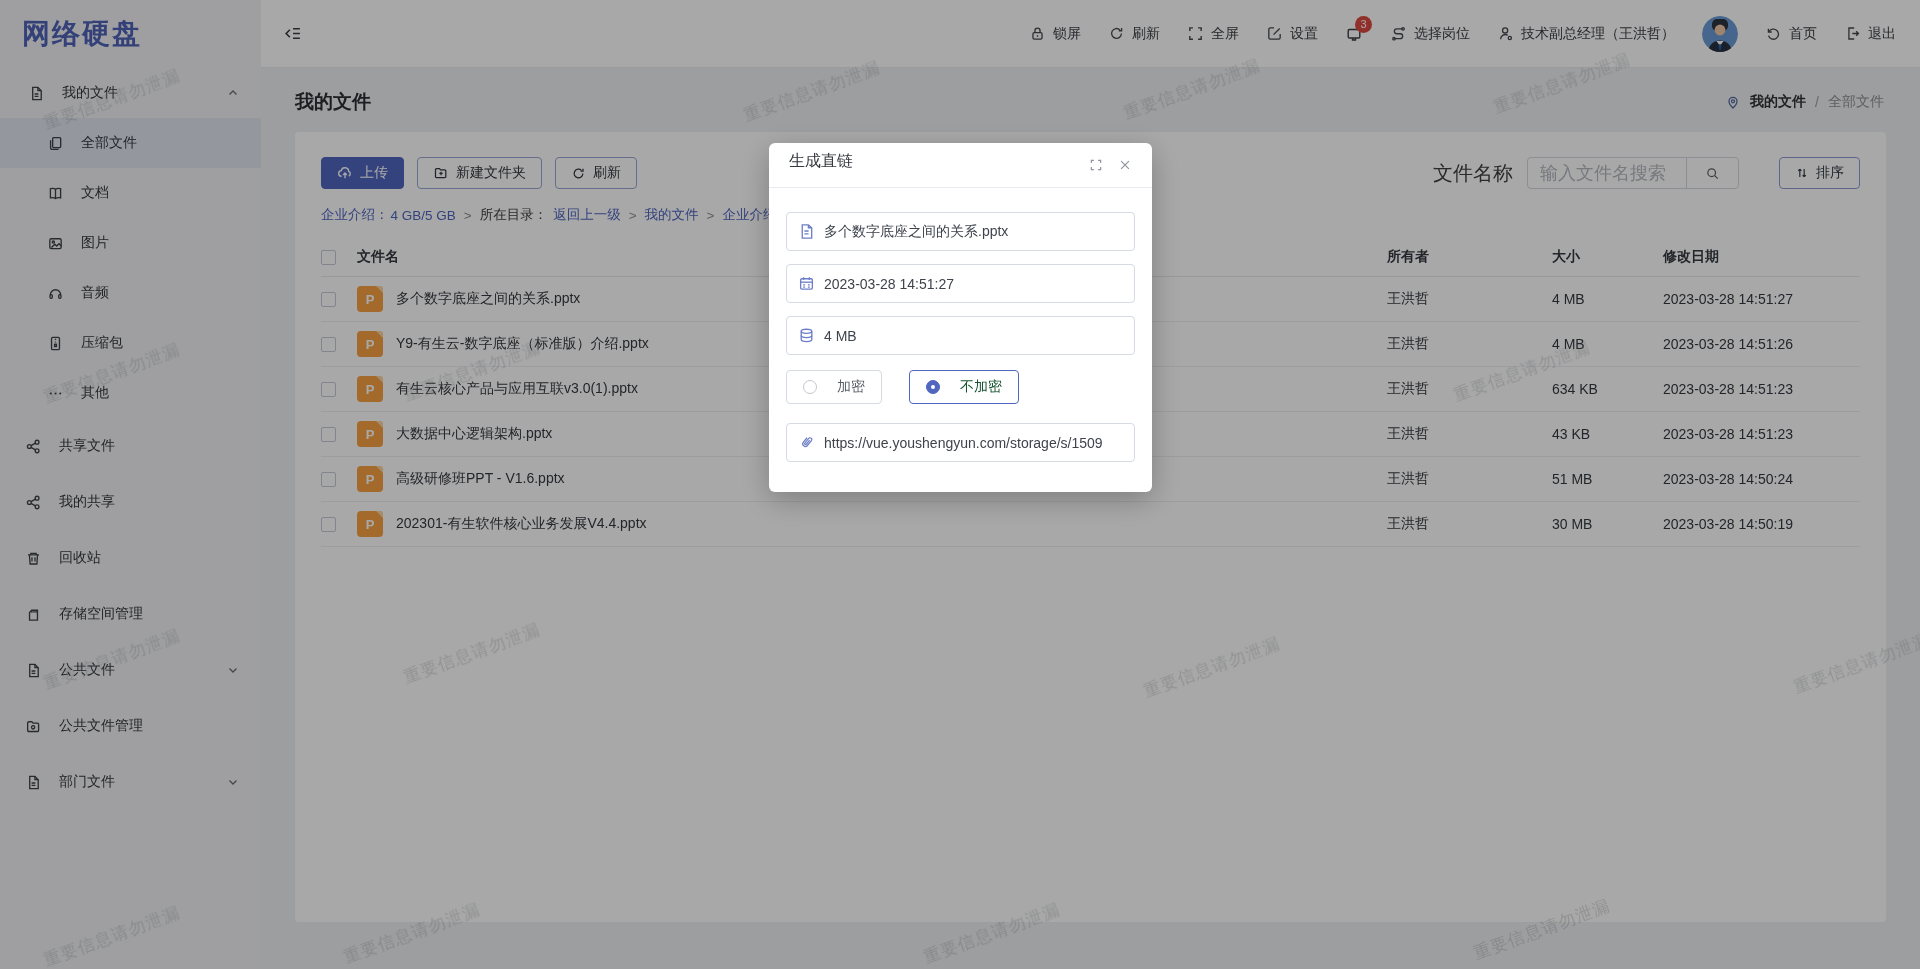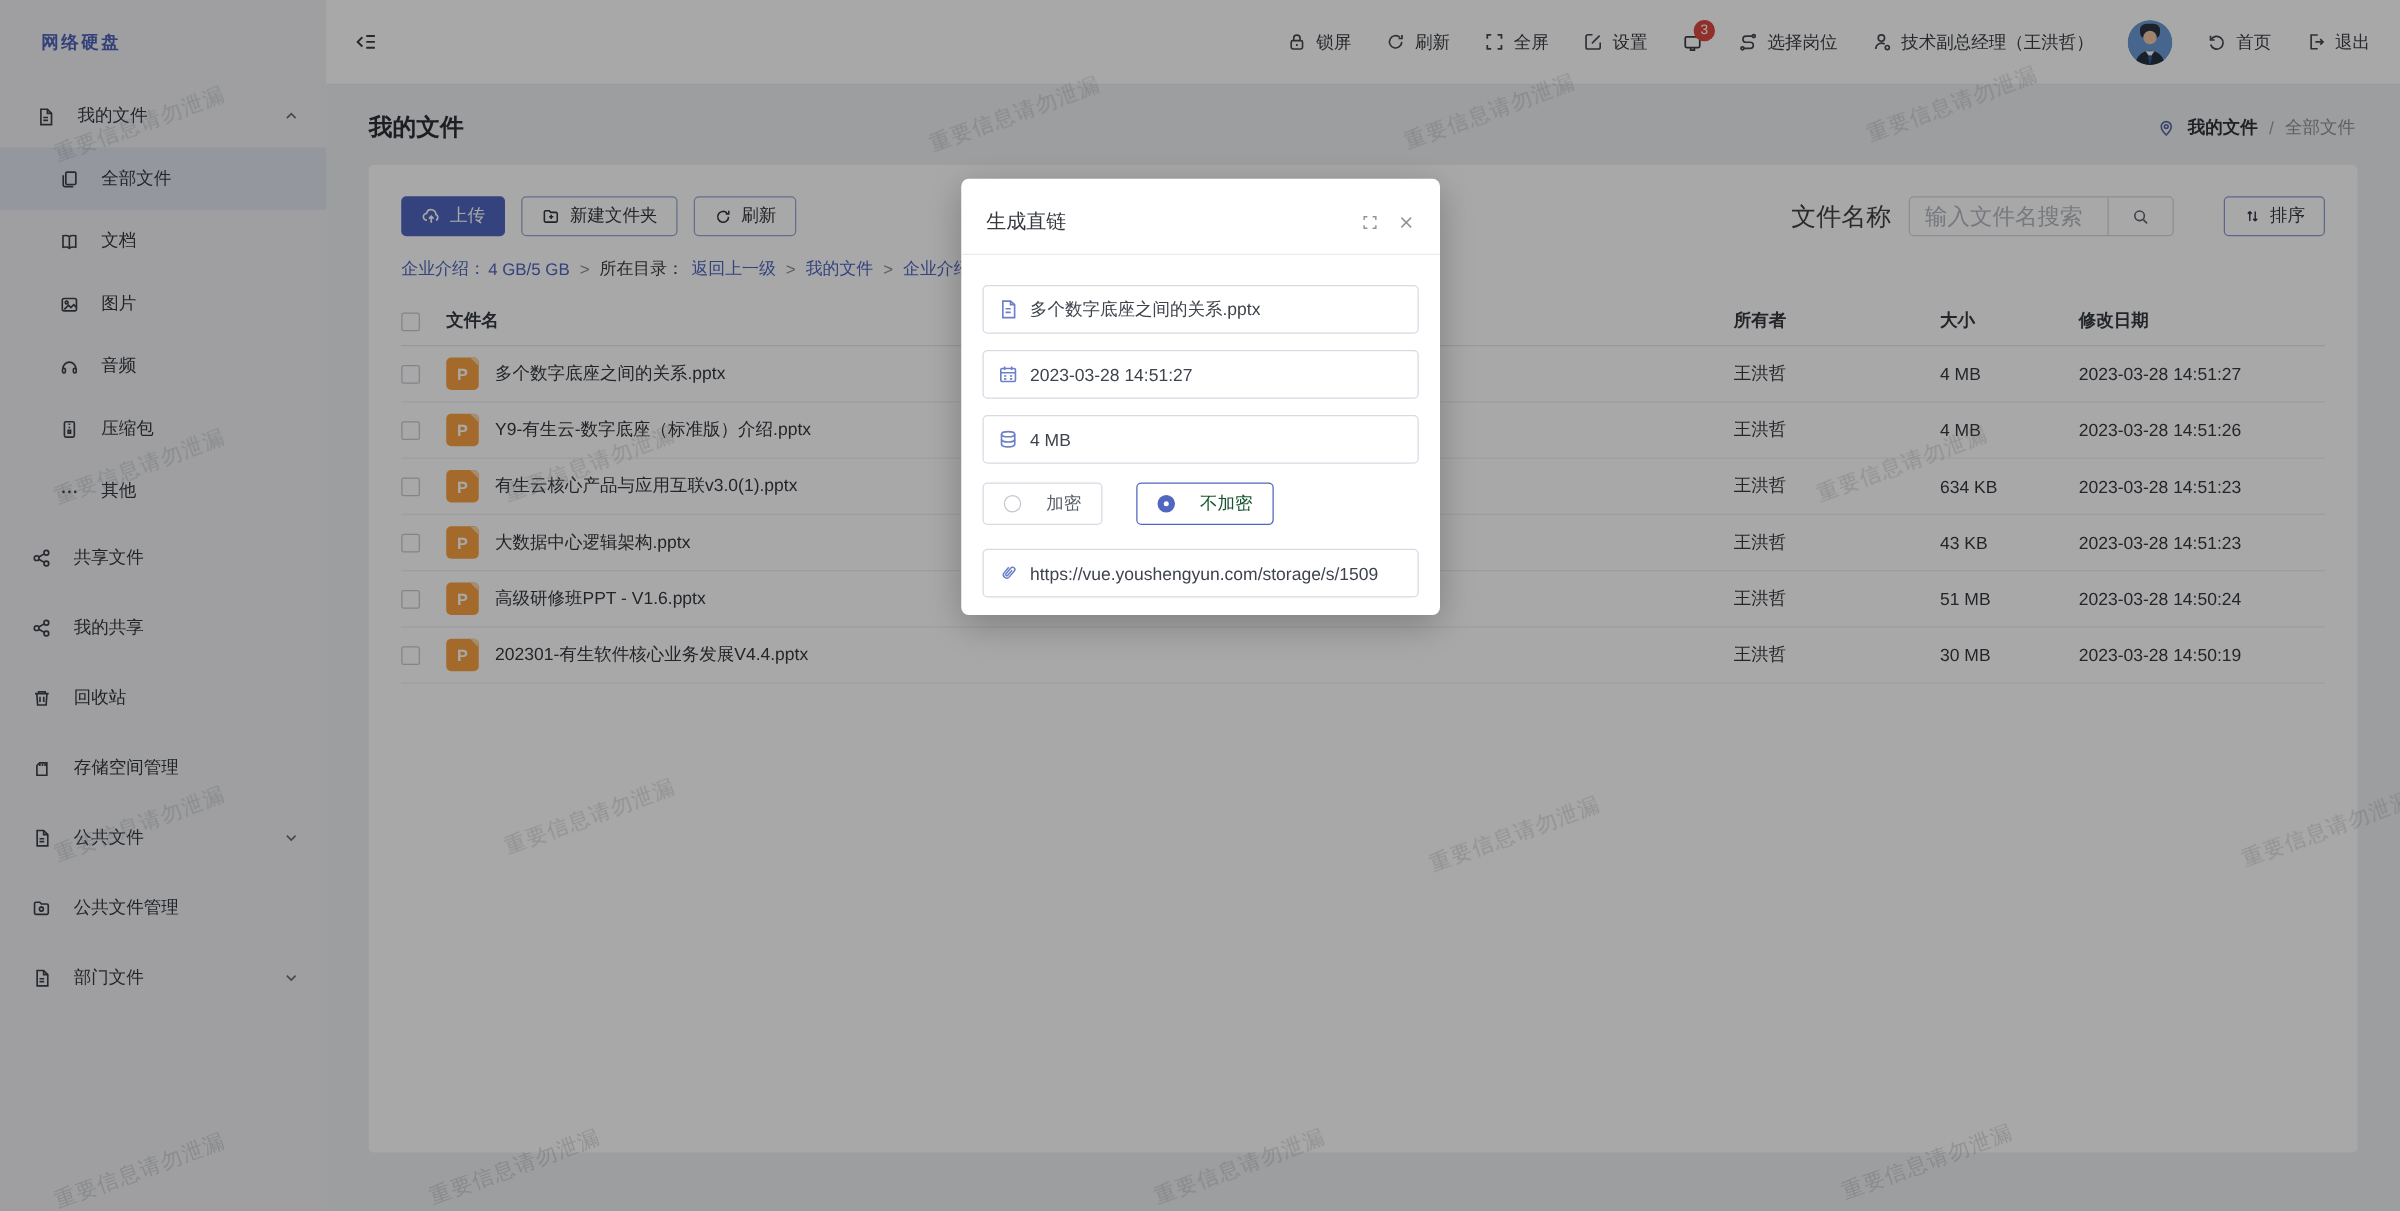--- a/index.html
+++ b/index.html
@@ -1,21 +1,21 @@
 <!DOCTYPE html>
 <html><head>
 <meta charset="utf-8">
 <style>
   * { margin:0; padding:0; box-sizing:border-box; }
   html,body { width:1920px; height:969px; overflow:hidden; font-family:"Liberation Sans","DejaVu Sans",sans-serif; background:#eef0f2; }
   .app { display:flex; width:100%; height:100%; }
 
   
   .sidebar { width:261px; height:100%; background:#f1f2f5; flex:none; }
-  .logo { height:68px; display:flex; align-items:center; padding-left:33px; font-size:14px; font-weight:bold; color:#4f63b8; letter-spacing:2px; }
+  .logo { height:68px; display:flex; align-items:center; padding-left:22px; font-size:28px; font-weight:bold; color:#4f63b8; letter-spacing:2px; }
   .nav-item { display:flex; align-items:center; font-size:14px; color:#33373d; cursor:pointer; }
   .nav-item .ico { display:inline-flex; width:18px; justify-content:center; margin-right:17px; color:#3c4046; }
   .nav-item .chev { margin-left:auto; margin-right:22px; color:#6a6f78; display:inline-flex; }
   .lvl1 { height:50px; padding-left:27px; }
   .lvl1b { height:56px; padding-left:24px; }
   .lvl2 { height:50px; padding-left:46px; }
   .lvl2.active { background:#e2e6f0; }
 
   
   .main { flex:1; display:flex; flex-direction:column; min-width:0; }
@@ -66,21 +66,21 @@
   .c-owner { width:165px; flex:none; color:#35393f; }
   .c-size { width:111px; flex:none; color:#35393f; }
   .c-date { width:197px; flex:none; color:#35393f; }
   .ppt-ico { width:26px; height:26px; background:#f7a243; border-radius:4px; margin-right:13px; position:relative; display:flex; align-items:center; justify-content:center; color:#fff; font-size:13px; font-weight:bold; flex:none; }
   .ppt-ico::after { content:""; position:absolute; top:0; right:0; border-style:solid; border-width:0 7px 7px 0; border-color:transparent #fbd7a6 transparent transparent; border-radius:0 4px 0 0; }
 
   
   .wm { position:fixed; z-index:5; color:rgba(98,103,112,0.22); font-size:17px; letter-spacing:1px; transform:rotate(-20deg); white-space:nowrap; pointer-events:none; }
   .overlay { position:fixed; inset:0; background:rgba(0,0,0,0.34); z-index:50; }
   .modal { position:fixed; left:769px; top:143px; width:383px; height:349px; background:#fff; border-radius:6px; z-index:100; box-shadow:0 8px 30px rgba(0,0,0,0.25); }
-  .modal-head { display:flex; align-items:center; padding:24px 20px 15px 20px; border-bottom:1px solid #e9ebf0; }
+  .modal-head { display:flex; align-items:flex-end; padding:8px 20px 15px 20px; border-bottom:1px solid #e9ebf0; }
   .modal-title { font-size:16px; color:#35383e; }
   .modal-tools { margin-left:auto; display:flex; align-items:center; gap:15px; color:#8f939b; }
   .modal-tools .mt { display:inline-flex; cursor:pointer; }
   .modal-body { padding:24px 17px 0 17px; }
   .field { height:39px; border:1px solid #d6dae2; border-radius:4px; display:flex; align-items:center; padding:0 11px; gap:9px; font-size:14px; color:#3e434c; margin-bottom:13px; background:#fff; }
   .field .ico { display:inline-flex; color:#6c7fc8; flex:none; }
   .field .val { overflow:hidden; white-space:nowrap; }
   .radio-row { display:flex; align-items:center; gap:27px; margin:15px 0 19px 0; }
   .radio-box { height:34px; border:1px solid #d6dae2; border-radius:4px; display:flex; align-items:center; padding:0 16px; gap:20px; font-size:14px; color:#5b5f67; cursor:pointer; }
   .radio-circle { width:14px; height:14px; border-radius:50%; border:1px solid #c3c7cf; background:#fff; }

